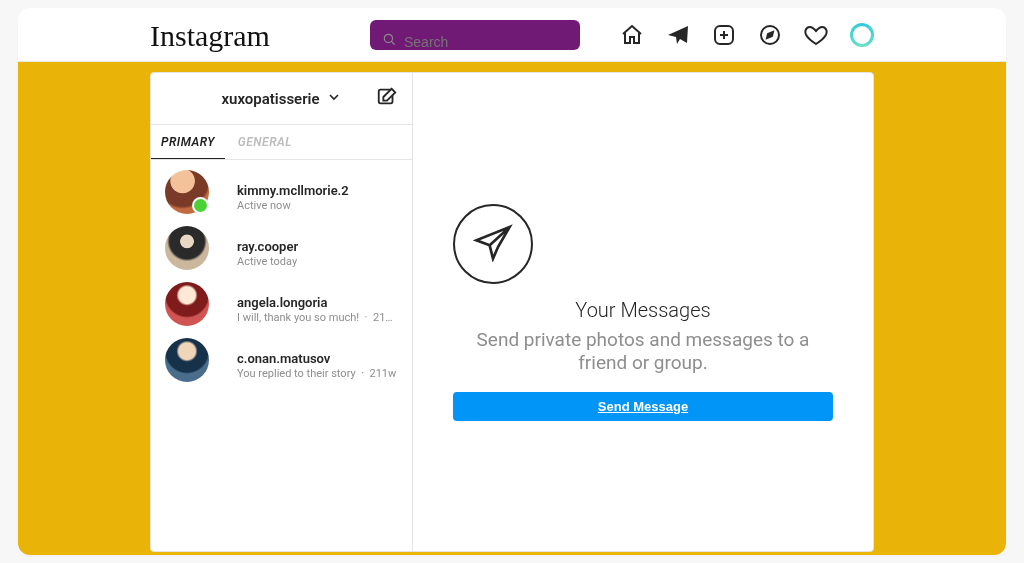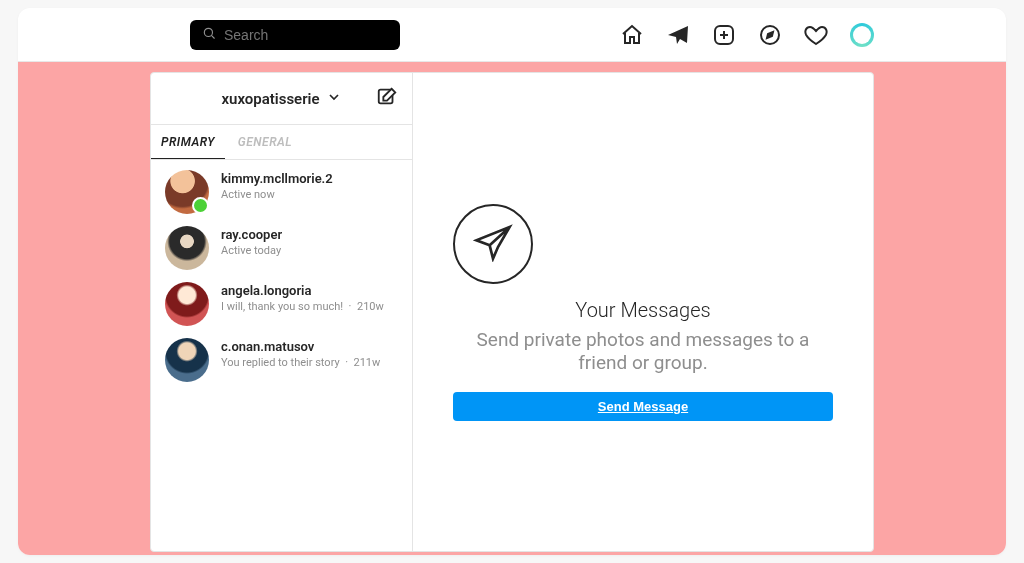--- a/index.html
+++ b/index.html
@@ -35,24 +35,24 @@
     font-weight: 500;
     color: #111;
     flex: 0 0 auto;
     margin-right: 40px;
     margin-top: 2px;
   }
   .search-wrap {
     flex: 0 0 auto;
     width: 210px;
     height: 30px;
-    background: #000000;
+    background: #701a75;
     border-radius: 6px;
     display: flex;
-    align-items: center;
+    align-items: flex-end;
     padding: 0 12px;
     gap: 8px;
     margin-left: 40px;
     margin-right: auto;
   }
   .search-wrap svg { width: 14px; height: 14px; stroke: #8e8e8e; fill: none; }
   .search-wrap input {
     border: 0; background: transparent; outline: none;
     font-size: 14px; color: #8e8e8e; width: 100%;
   }
@@ -69,21 +69,21 @@
     display:flex; align-items:center; justify-content:center;
   }
   .avatar-ring .inner {
     width: 18px; height:18px; border-radius:50%; background:#fff;
   }
   
   .body {
     flex: 1;
     display: flex;
     justify-content: center;
-    background: #fca5a5;
+    background: #eab308;
   }
   .dm-frame {
     margin-top: 10px;
     width: 724px;
     height: 480px;
     background: #fff;
     border: 1px solid #e4e4e4;
     border-radius: 4px;
     display: flex;
     overflow: hidden;
@@ -142,22 +142,22 @@
   }
   .tabs .tab:not(.active){
     flex: 0 0 80px;
   }
   .threads {
     flex: 1;
     overflow-y: auto;
   }
   .thread {
     display: flex;
-    align-items: flex-start;
-    gap: 12px;
+    align-items: flex-end;
+    gap: 28px;
     padding: 6px 14px;
     cursor: pointer;
   }
   .thread:first-child { padding-top: 10px; }
   .av {
     width: 44px; height: 44px; border-radius: 50%;
     background: #ddd;
     position: relative;
     flex: 0 0 auto;
   }
@@ -230,20 +230,21 @@
     cursor: pointer;
     text-decoration: underline;
   }
 </style>
 </head>
 <body>
 
 <div class="app-frame">
 
   <div class="topnav">
+    <div class="logo">Instagram</div>
 
     <div class="search-wrap">
       <span class="icon">
         <svg viewBox="0 0 24 24" stroke-width="2" stroke-linecap="round">
             <circle cx="11" cy="11" r="7"></circle>
             <line x1="21" y1="21" x2="16.5" y2="16.5"></line>
           </svg>
       </span>
       <input type="text" placeholder="Search" style="">
     </div>

